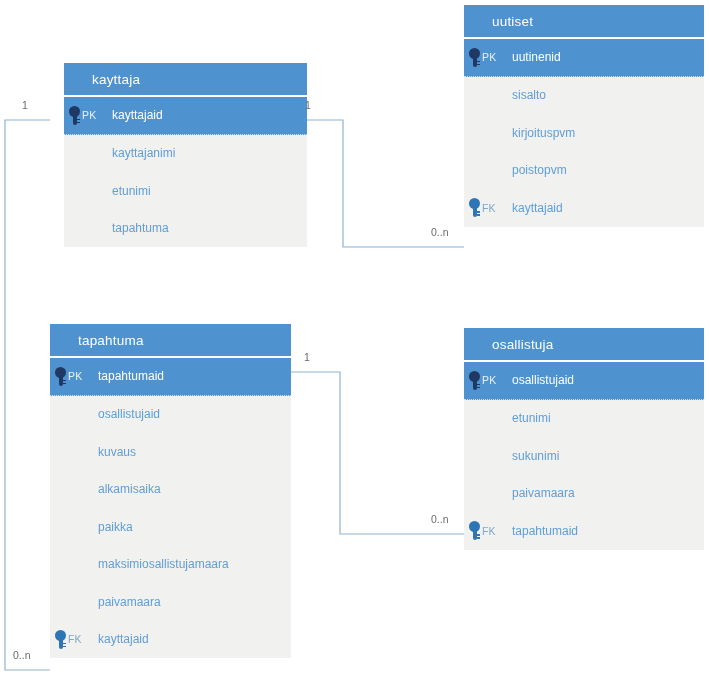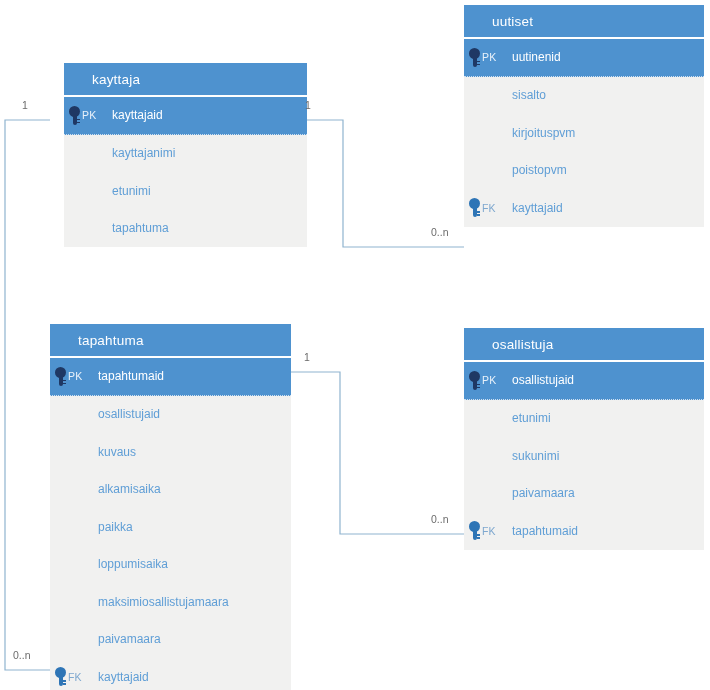--- a/index.html
+++ b/index.html
@@ -218,24 +218,20 @@
         <div class="attr-row">
           <div class="key-cell"></div>
           <div class="attr-name">alkamisaika</div>
         </div>
         <div class="attr-row">
           <div class="key-cell"></div>
           <div class="attr-name">paikka</div>
         </div>
         <div class="attr-row">
           <div class="key-cell"></div>
-          <div class="attr-name">loppumisaika</div>
-        </div>
-        <div class="attr-row">
-          <div class="key-cell"></div>
           <div class="attr-name">maksimiosallistujamaara</div>
         </div>
         <div class="attr-row">
           <div class="key-cell"></div>
           <div class="attr-name">paivamaara</div>
         </div>
         <div class="attr-row fk">
           <div class="key-cell">
             <span class="key-glyph key-fk">
               <span class="head"></span>

